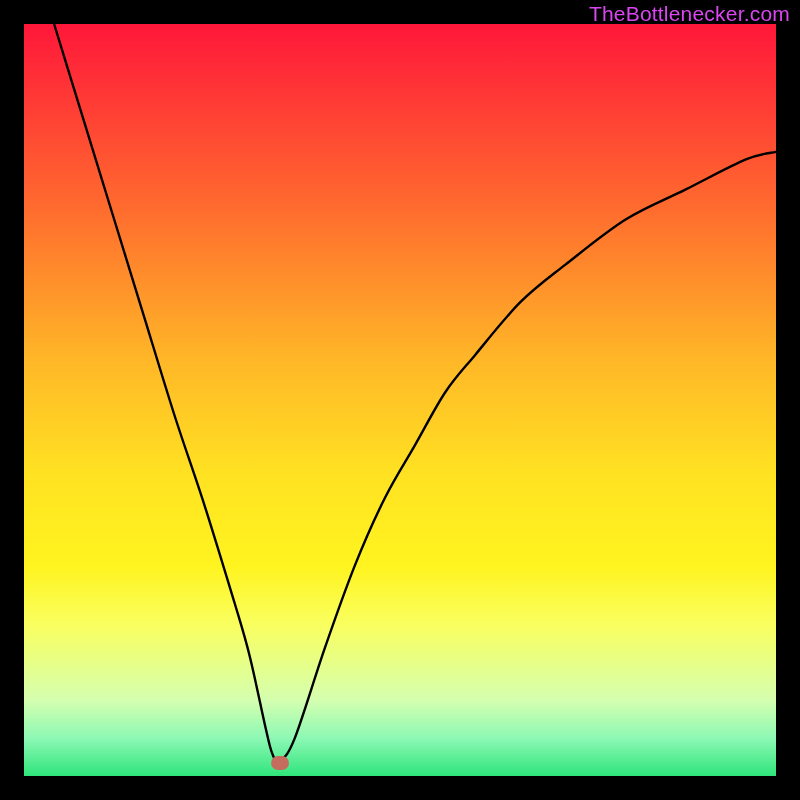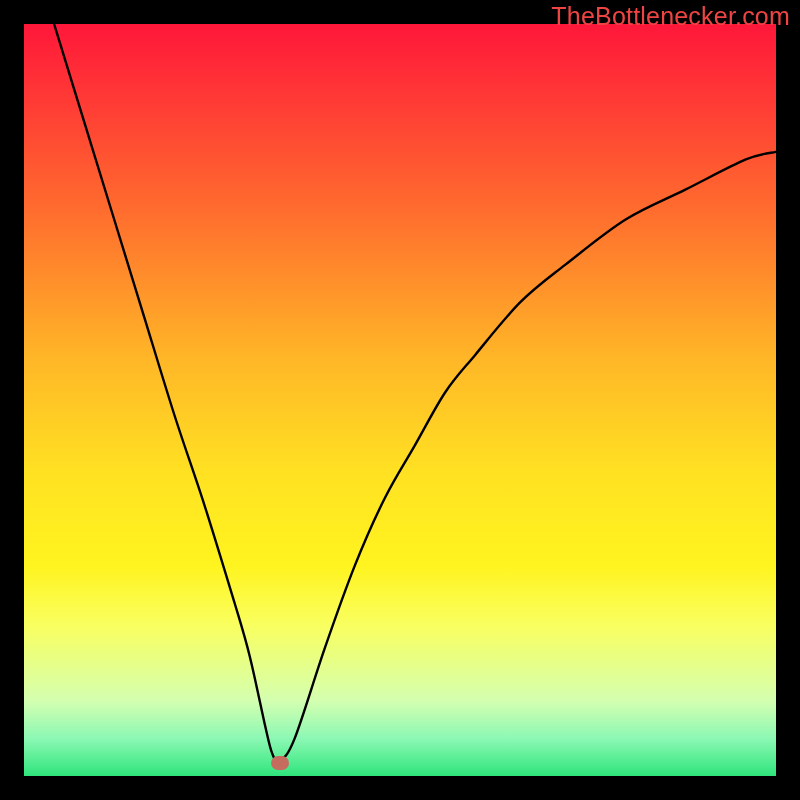--- a/index.html
+++ b/index.html
@@ -26,22 +26,22 @@
       #f9ff60 80%,
       #d4ffb0 90%,
       #8cf8b4 95%,
       #2fe57b 100%
     );
   }
   .attribution {
     position: absolute;
     top: 2px;
     right: 10px;
-    color: #ef4444;
-    font-size: 25px;
+    color: #d946ef;
+    font-size: 21px;
     font-weight: 500;
     letter-spacing: 0.2px;
     z-index: 5;
   }
   .plot {
     position: absolute;
     left: 24px;
     top: 24px;
     width: 752px;
     height: 752px;

